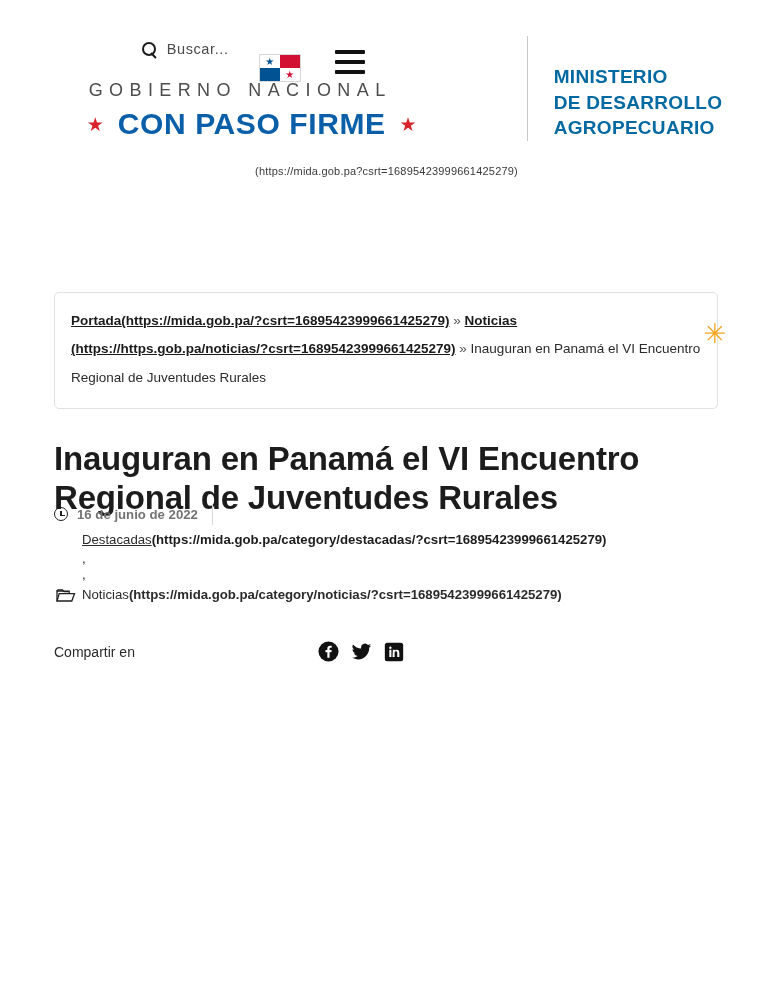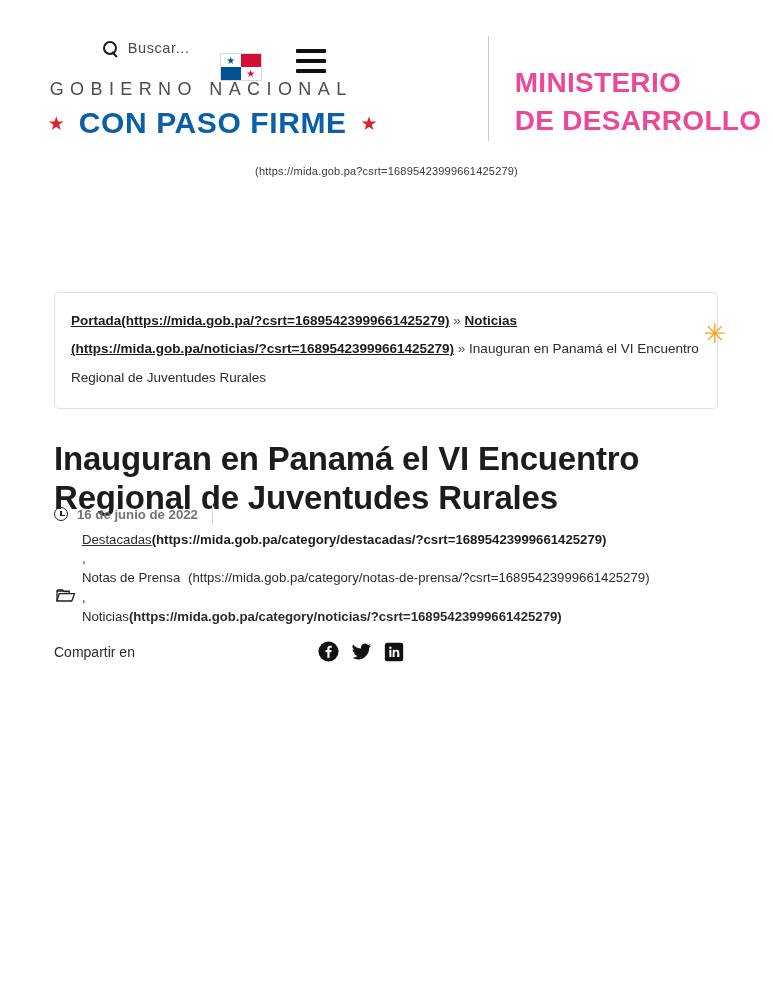--- a/index.html
+++ b/index.html
@@ -20,21 +20,21 @@
   }
 
   
   .header {
     position: relative;
     width: 100%;
     padding: 30px 0 0 0;
   }
   .header-inner {
     display: flex;
-    align-items: center;
+    align-items: flex-end;
     justify-content: center;
     padding-left: 36px;
   }
   .left-block {
     width: 420px;
     position: relative;
   }
   .search-row {
     display: flex;
     align-items: center;
@@ -138,23 +138,23 @@
     background: #c9c9c9;
     align-self: stretch;
     margin: 6px 26px 0 20px;
     height: 105px;
   }
 
   .ministerio {
     padding-top: 32px;
   }
   .ministerio div {
-    font-size: 28px;
+    font-size: 19px;
     font-weight: 700;
-    color: #ec4899;
+    color: #0369a1;
     letter-spacing: 0.3px;
     line-height: 1.35;
   }
 
   .header-permalink {
     text-align: center;
     font-size: 11px;
     color: #3a3a3a;
     margin-top: 24px;
     letter-spacing: 0.2px;
@@ -343,32 +343,33 @@
           <span class="txt">CON PASO FIRME</span>
           <span class="star">★</span>
         </div>
       </div>
 
       <div class="divider-v"></div>
 
       <div class="ministerio">
         <div>MINISTERIO</div>
         <div>DE DESARROLLO</div>
+        <div>AGROPECUARIO</div>
       </div>
 
     </div>
 
     <div class="header-permalink">(https://mida.gob.pa?csrt=16895423999661425279)</div>
   </div>
 
   <div class="breadcrumb">
     <a href="#">Portada</a><a href="#">(https://mida.gob.pa/?csrt=16895423999661425279)</a>
     <span class="sep">»</span>
     <a href="#">Noticias</a>
-    <a href="#">(https://mida.gob.pa/noticias/?csrt=16895423999661425279)</a>
+    <a href="#">(https://https.gob.pa/noticias/?csrt=16895423999661425279)</a>
     <span class="sep">»</span>
     <span>Inauguran en Panamá el VI Encuentro Regional de Juventudes Rurales</span>
     <span class="asterisk">✳</span>
   </div>
 
   <h1 class="title">Inauguran en Panamá el VI Encuentro Regional de Juventudes Rurales</h1>
 
   <div class="meta">
     <div class="meta-row">
       <span class="clock"></span>
@@ -382,24 +383,20 @@
         <path d="M1 3.2c0-.7.5-1.2 1.2-1.2h4.3l1.5 1.7h4.6" stroke="#1f1f1f" stroke-width="1.3" fill="none"></path>
         <path d="M1 13V3.2h12.2v2.1" stroke="#1f1f1f" stroke-width="1.3" fill="none"></path>
         <path d="M3.2 5.6h15.3L15.8 13H1z" stroke="#1f1f1f" stroke-width="1.3" fill="none"></path>
       </svg>
     </span>
     <div class="cat-lines">
       <div class="cat-line-1">
         <a href="#">Destacadas</a><span class="url">(https://mida.gob.pa/category/destacadas/?csrt=16895423999661425279)</span>
       </div>
       <div class="comma">,</div>
-      <div class="cat-grid">
-        <div class="cat-name">Notas de Prensa</div>
-        <div class="cat-url">(https://mida.gob.pa/category/notas-de-prensa/?csrt=16895423999661425279)</div>
-      </div>
       <div class="comma">,</div>
       <div class="cat-noticias">
         <span>Noticias</span><b>(https://mida.gob.pa/category/noticias/?csrt=16895423999661425279)</b>
       </div>
     </div>
   </div>
 
   <div class="share">
     <span class="share-label">Compartir en</span>
     <span class="share-icons">

